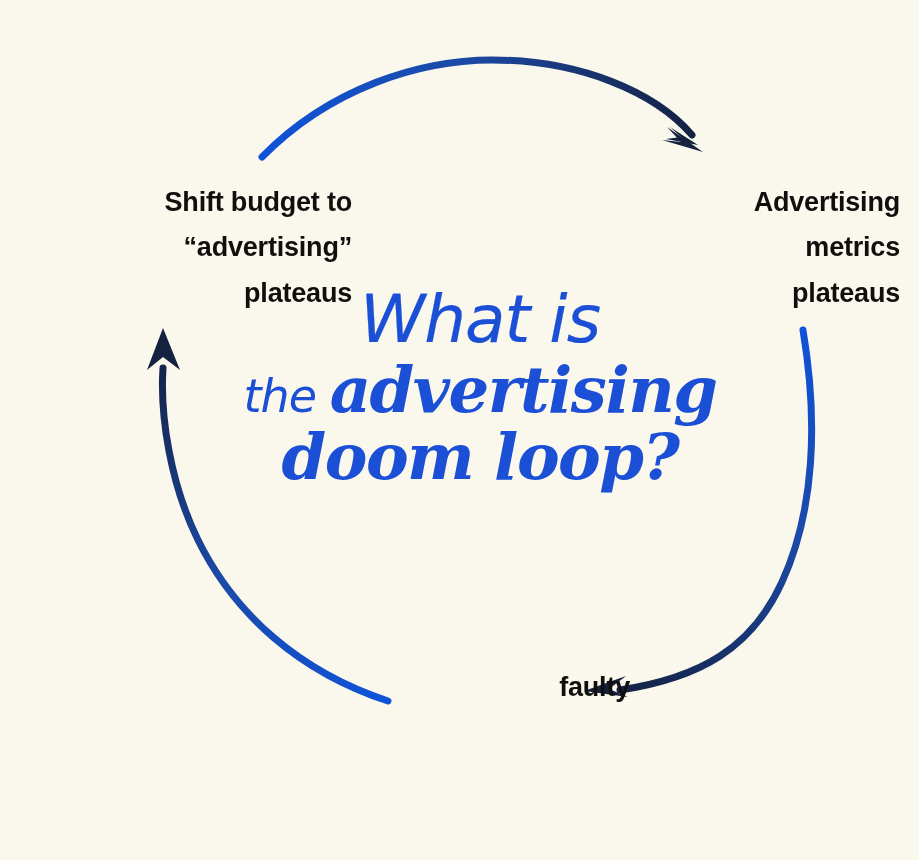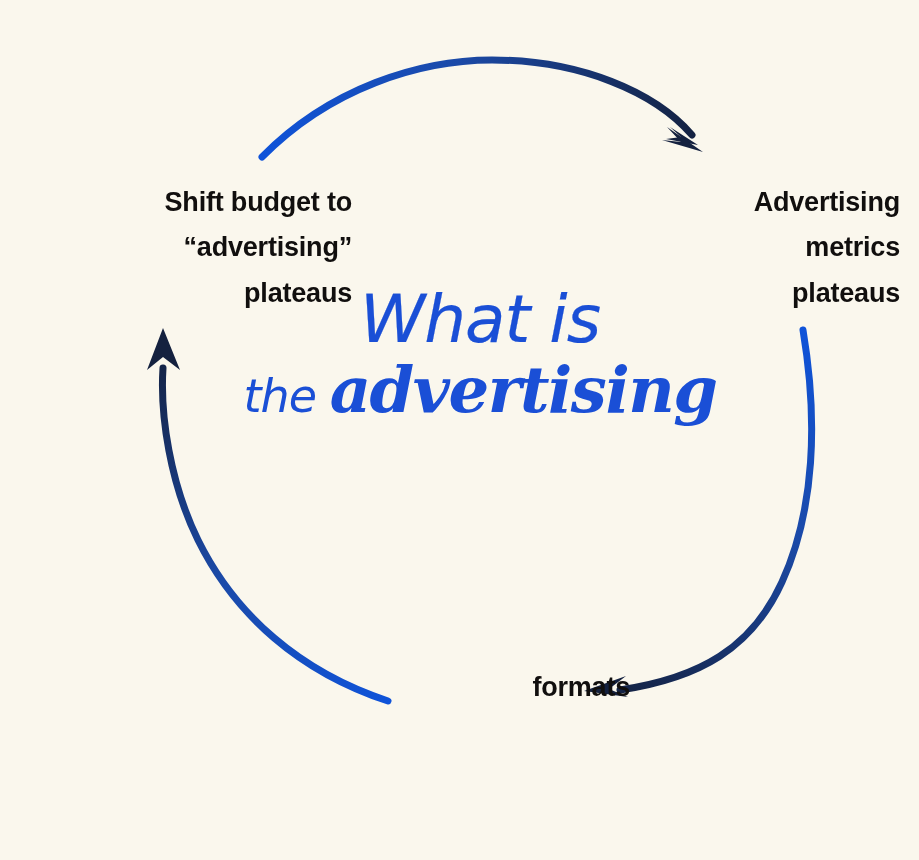--- a/index.html
+++ b/index.html
@@ -150,21 +150,22 @@
     <span class="ln">plateaus</span>
   </div>
 
   <div class="node-label" id="node-top-right">
     <span class="ln">Advertising</span>
     <span class="ln">metrics</span>
     <span class="ln">plateaus</span>
   </div>
 
   <div class="node-label" id="node-bottom">
-    <span class="ln">formats</span>
+    <span class="ln">faulty</span>
   </div>
 
   <div id="headline">
     <span class="hl-line hl-line-1">What is</span>
     <span class="hl-line hl-line-2"><span class="thin-it">the </span><span class="serif-bold-it">advertising</span></span>
+    <span class="hl-line hl-line-3"><span class="serif-bold-it">doom loop?</span></span>
   </div>
 
 </div>
 
 </body></html>

